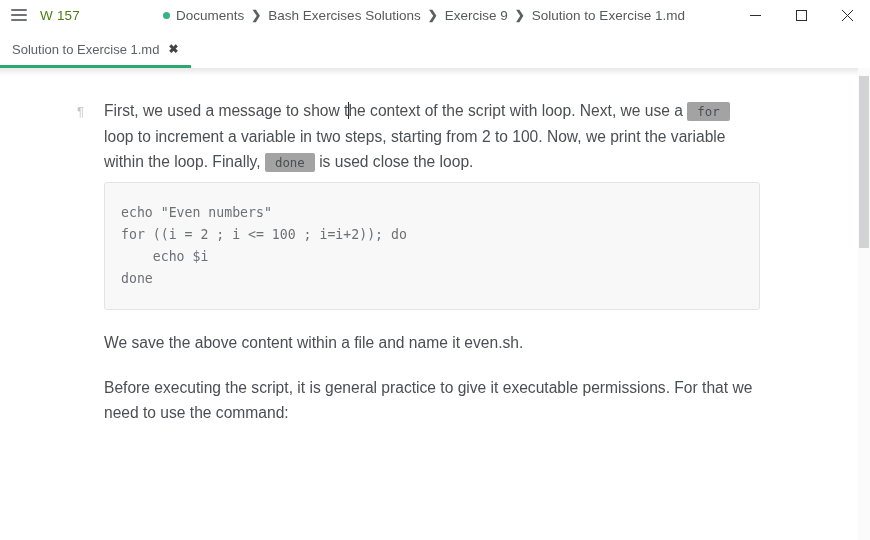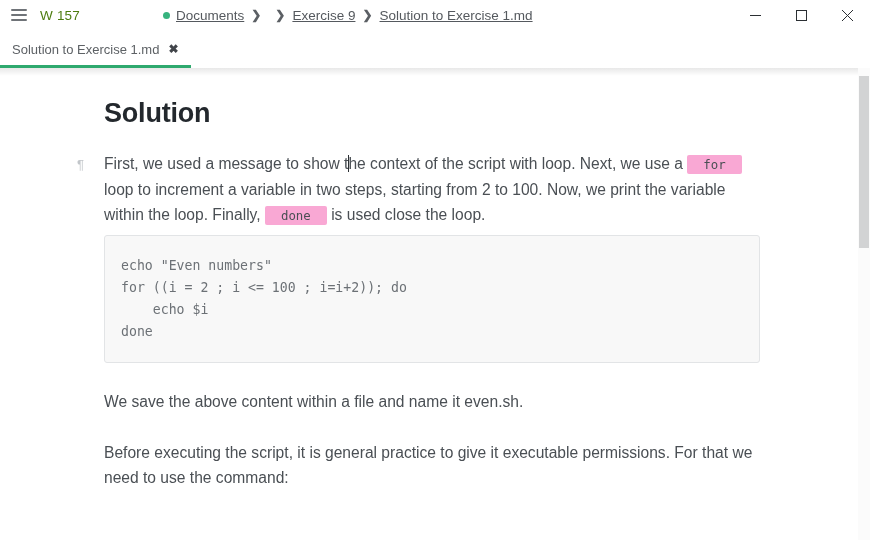--- a/index.html
+++ b/index.html
@@ -42,21 +42,21 @@
     font-size: 13.5px;
     color: #55595e;
     white-space: nowrap;
   }
   .bc-dot {
     width: 7px; height: 7px; border-radius: 50%;
     background: #36b37e;
     margin-right: 6px;
     flex: 0 0 auto;
   }
-  .bc-item { cursor: pointer; text-decoration: underline; }
+  .bc-item { cursor: pointer; }
   .bc-sep {
     margin: 0 7px;
     font-size: 12px;
     font-weight: bold;
     color: #5b5f64;
   }
 
   .wincontrols {
     position: absolute; right: 0; top: 0;
     height: 30px; display: flex; align-items: center;
@@ -134,36 +134,36 @@
     margin-bottom: 22px;
   }
 
   p.para {
     position: relative;
     font-size: 15.6px;
     line-height: 25px;
     color: #4a4f54;
     margin-bottom: 7px;
   }
-  p.para.gap { margin-top: 26px; }
+  p.para.gap { margin-top: 20px; }
 
   .pilcrow {
     position: absolute;
     left: -27px; top: 1px;
     font-size: 13px;
     color: #c2c6ca;
     user-select: none;
   }
 
   code.inline {
     font-family: "DejaVu Sans Mono", monospace;
     font-size: 12.4px;
-    background: #f9a8d4;
+    background: #a3a3a3;
     color: #4a4f54;
-    padding: 2px 16px;
+    padding: 2px 10px;
     border-radius: 2px;
   }
 
   .caret {
     display: inline-block;
     width: 1px; height: 17px;
     background: #2b2f33;
     vertical-align: -3px;
     margin: 0 -0.5px;
   }
@@ -209,20 +209,21 @@
       <i></i>
       <i></i>
   </div>
 
   <span class="wordcount">W 157</span>
 
   <div class="breadcrumb">
     <span class="bc-dot"></span>
     <span class="bc-item">Documents</span>
     <span class="bc-sep">❯</span>
+    <span class="bc-item">Bash Exercises Solutions</span>
     <span class="bc-sep">❯</span>
     <span class="bc-item">Exercise 9</span>
     <span class="bc-sep">❯</span>
     <span class="bc-item">Solution to Exercise 1.md</span>
   </div>
 
   <div class="wincontrols">
     <div class="wc">
       <svg width="11" height="11" viewBox="0 0 11 11" stroke="#2b2f33" stroke-width="1">
         <line x1="0" y1="5.5" x2="11" y2="5.5"></line>
@@ -247,21 +248,20 @@
     <span>Solution to Exercise 1.md</span>
     <span class="tab-close">✖</span>
   </div>
 </div>
 
 <div class="editor-wrap">
   <div class="editor-shadow"></div>
 
   <div class="editor">
 
-    <h1 class="doc-h">Solution</h1>
 
     <p class="para">
       <span class="pilcrow">¶</span><span>First, we used a message to show t</span><span class="caret"></span><span>he context of the script with loop. Next, we use a</span>
       <code class="inline">for</code>
       <span>loop to increment a variable in two steps, starting from 2 to 100. Now, we print the variable within the loop. Finally,</span>
       <code class="inline">done</code>
       <span>is used close the loop.</span>
     </p>
 
 

